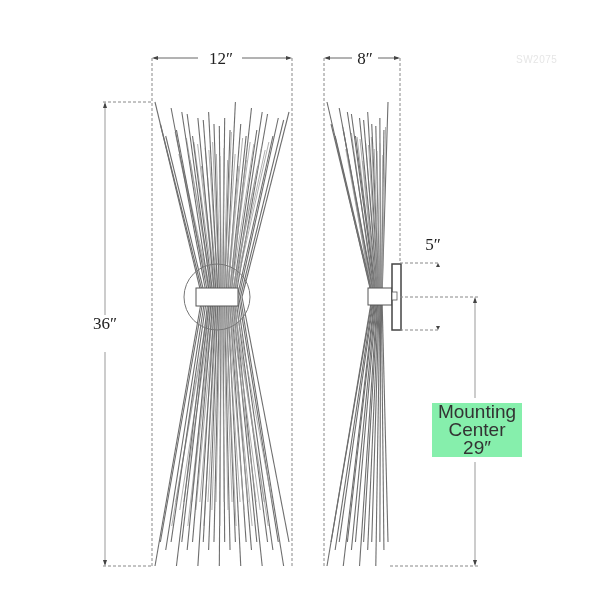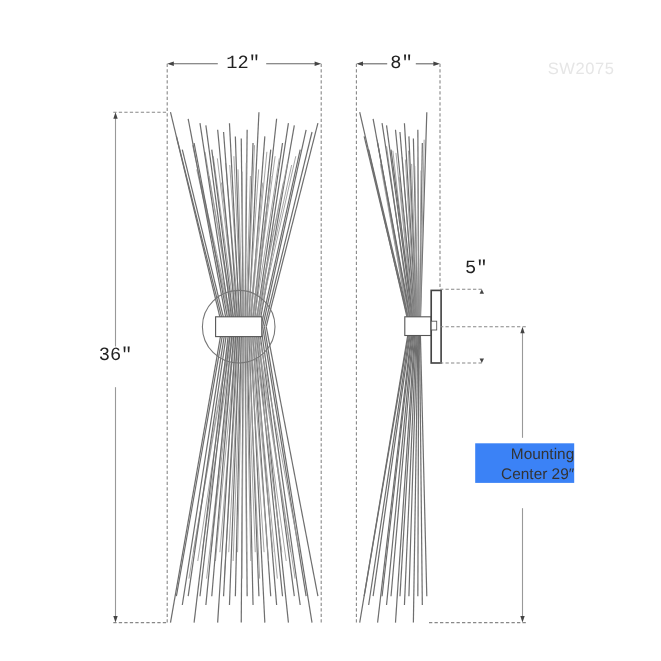--- a/index.html
+++ b/index.html
@@ -1,21 +1,21 @@
 <!DOCTYPE html>
 <html><head>
 <meta charset="utf-8">
 <style>
   html, body { margin:0; padding:0; background:#ffffff; }
   body { width:601px; height:601px; overflow:hidden; position:relative; font-family:"Liberation Sans", sans-serif; }
   #stage { position:absolute; left:0; top:0; width:601px; height:601px; }
-  .label { position:absolute; color:#222; font-family:Liberation Mono, monospace; background:#fff; text-align:center; line-height:1; }
+  .label { position:absolute; color:#222; font-family:Liberation Serif, serif; background:#fff; text-align:center; line-height:1; }
   .dim-lg { font-size:17px; }
-  .watermark { position:absolute; left:498px; top:54px; font-size:15px; color:#e6e6e6; letter-spacing:0.5px; }
-  .mount-label { position:absolute; left:432px; top:403px; width:90px; font-size:14px; color:#333; text-align:right; line-height:18px; background:#3b82f6; }
+  .watermark { position:absolute; left:516px; top:54px; font-size:10px; color:#e6e6e6; letter-spacing:0.5px; }
+  .mount-label { position:absolute; left:432px; top:403px; width:90px; font-size:19px; color:#333; text-align:center; line-height:18px; background:#86efac; }
 </style>
 </head>
 <body>
 
 <svg id="stage" width="601" height="601" viewBox="0 0 601 601" xmlns="http://www.w3.org/2000/svg">
   <g id="front-rods">
       <line x1="155" y1="102" x2="202" y2="297" stroke="#6e6e6e" stroke-width="1.1"></line>
       <line x1="202" y1="297" x2="155" y2="566" stroke="#6e6e6e" stroke-width="1.1"></line>
       <line x1="175.1" y1="132" x2="210" y2="297" stroke="#9a9a9a" stroke-width="0.8"></line>
       <line x1="210" y1="297" x2="171.75" y2="526" stroke="#9a9a9a" stroke-width="0.8"></line>

